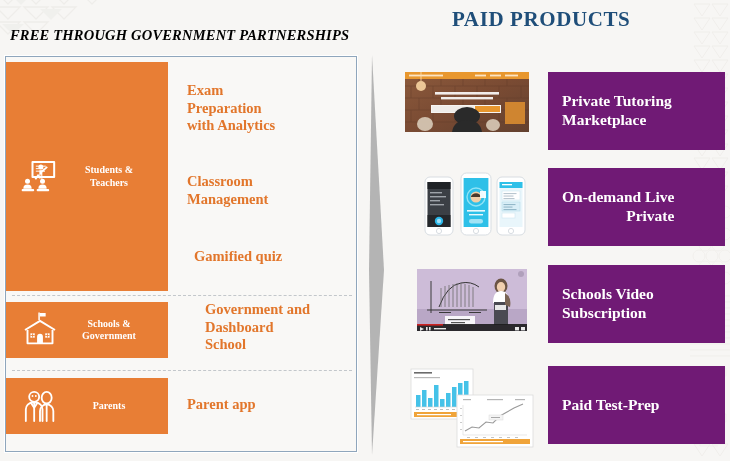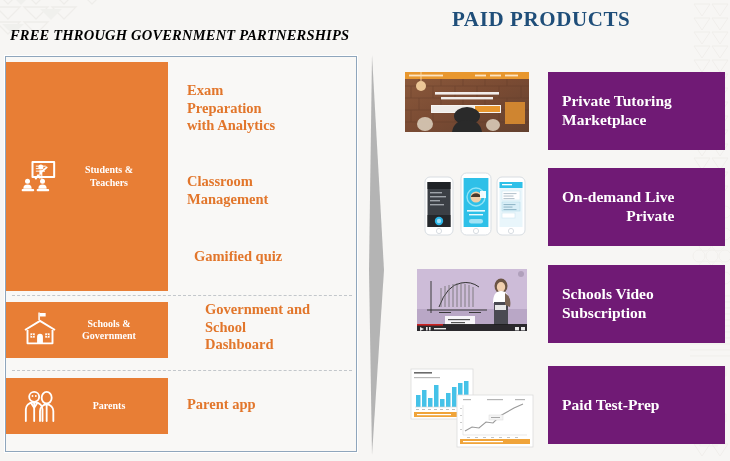--- a/index.html
+++ b/index.html
@@ -321,22 +321,22 @@
           </g>
         </svg>
         <div class="seg-label">
           <div>Schools &amp;</div>
           <div>Government</div>
         </div>
       </div>
       <div class="seg-items">
         <div class="feature" style="top:-1px;left:37px;">
           <div>Government and</div>
+          <div>Dashboard</div>
           <div>School</div>
-          <div>Dashboard</div>
         </div>
       </div>
     </div>
 
     <div class="dashed-sep" id="sep-2"></div>
 
     <div class="seg" id="seg-parents">
       <div class="seg-swatch">
         <svg class="seg-ico" viewBox="0 0 48 48">
           <g fill="none" stroke="#ffffff" stroke-width="2.2" stroke-linejoin="round" stroke-linecap="round">

